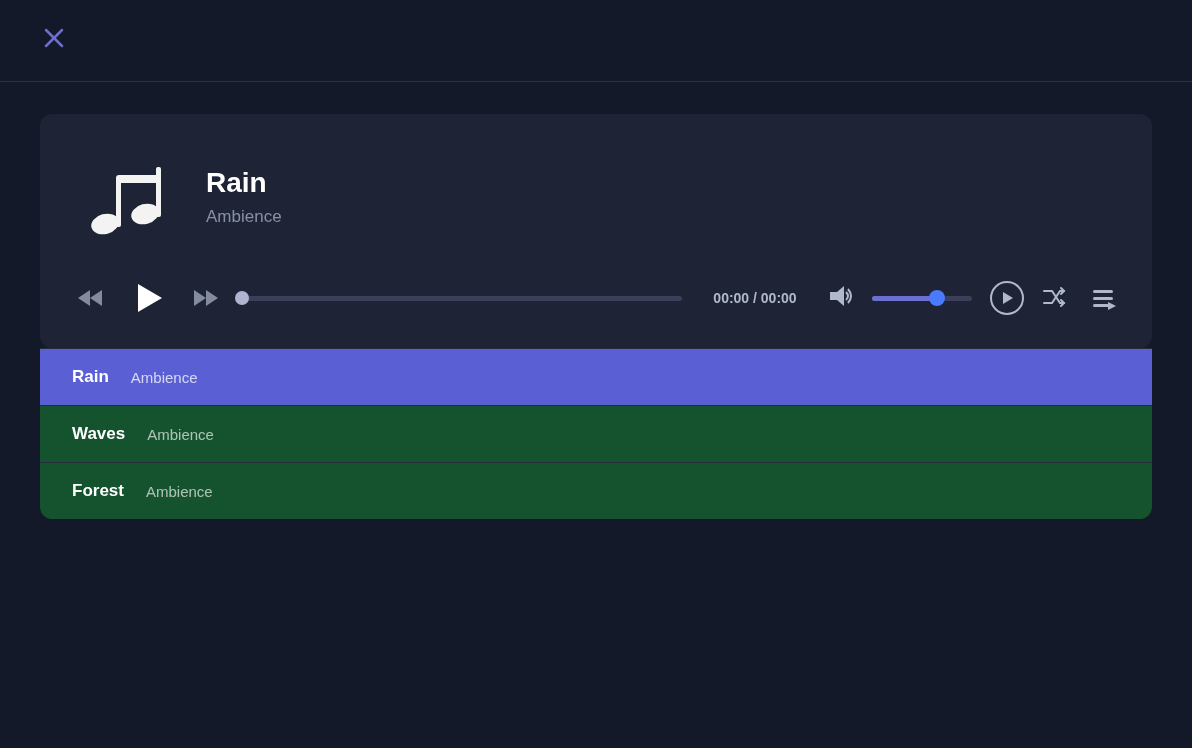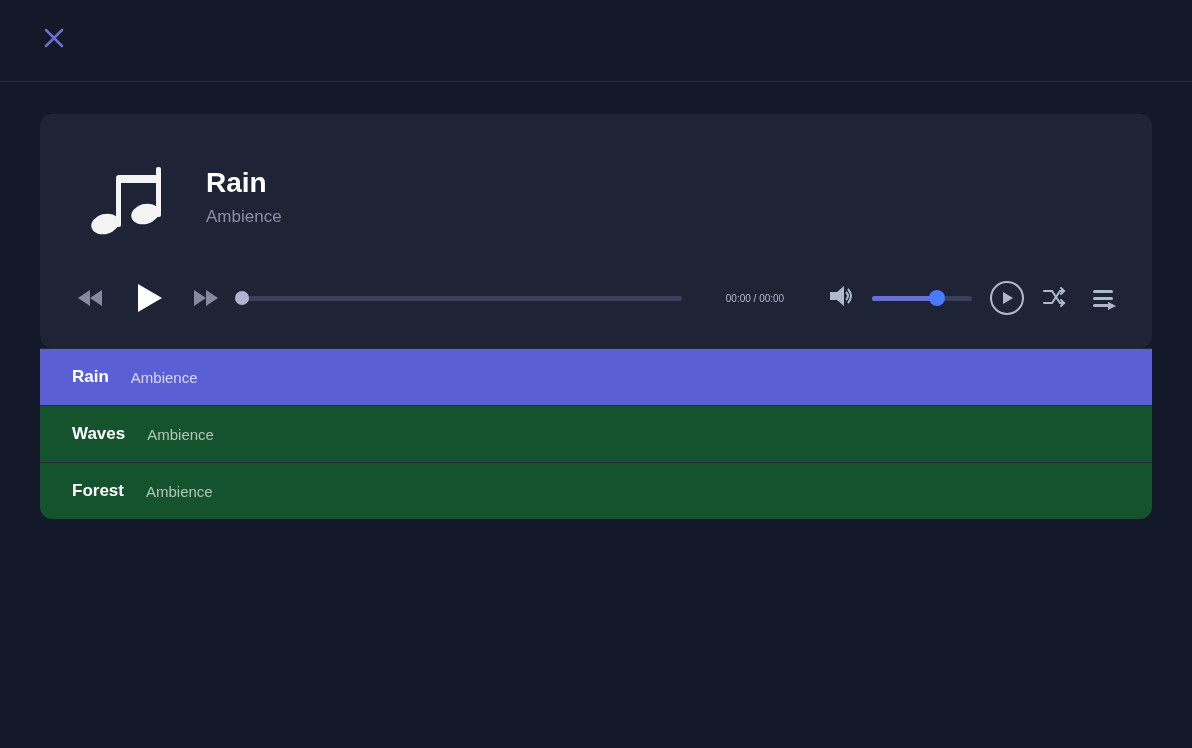--- a/index.html
+++ b/index.html
@@ -143,25 +143,26 @@
       height: 14px;
       background-color: #b0b4d0;
       border-radius: 50%;
       position: absolute;
       top: 50%;
       left: 0%;
       transform: translate(-50%, -50%);
       cursor: pointer;
     }
     .time-display {
-      font-size: 10px;
+      font-size: 14px;
       color: #b0b8cc;
       white-space: nowrap;
       min-width: 110px;
       text-align: center;
+      font-weight: bold;
     }
 
     
     .volume-icon {
       color: #b0b8cc;
     }
     .volume-slider-track {
       width: 100px;
       height: 5px;
       background-color: #3a3f5a;

